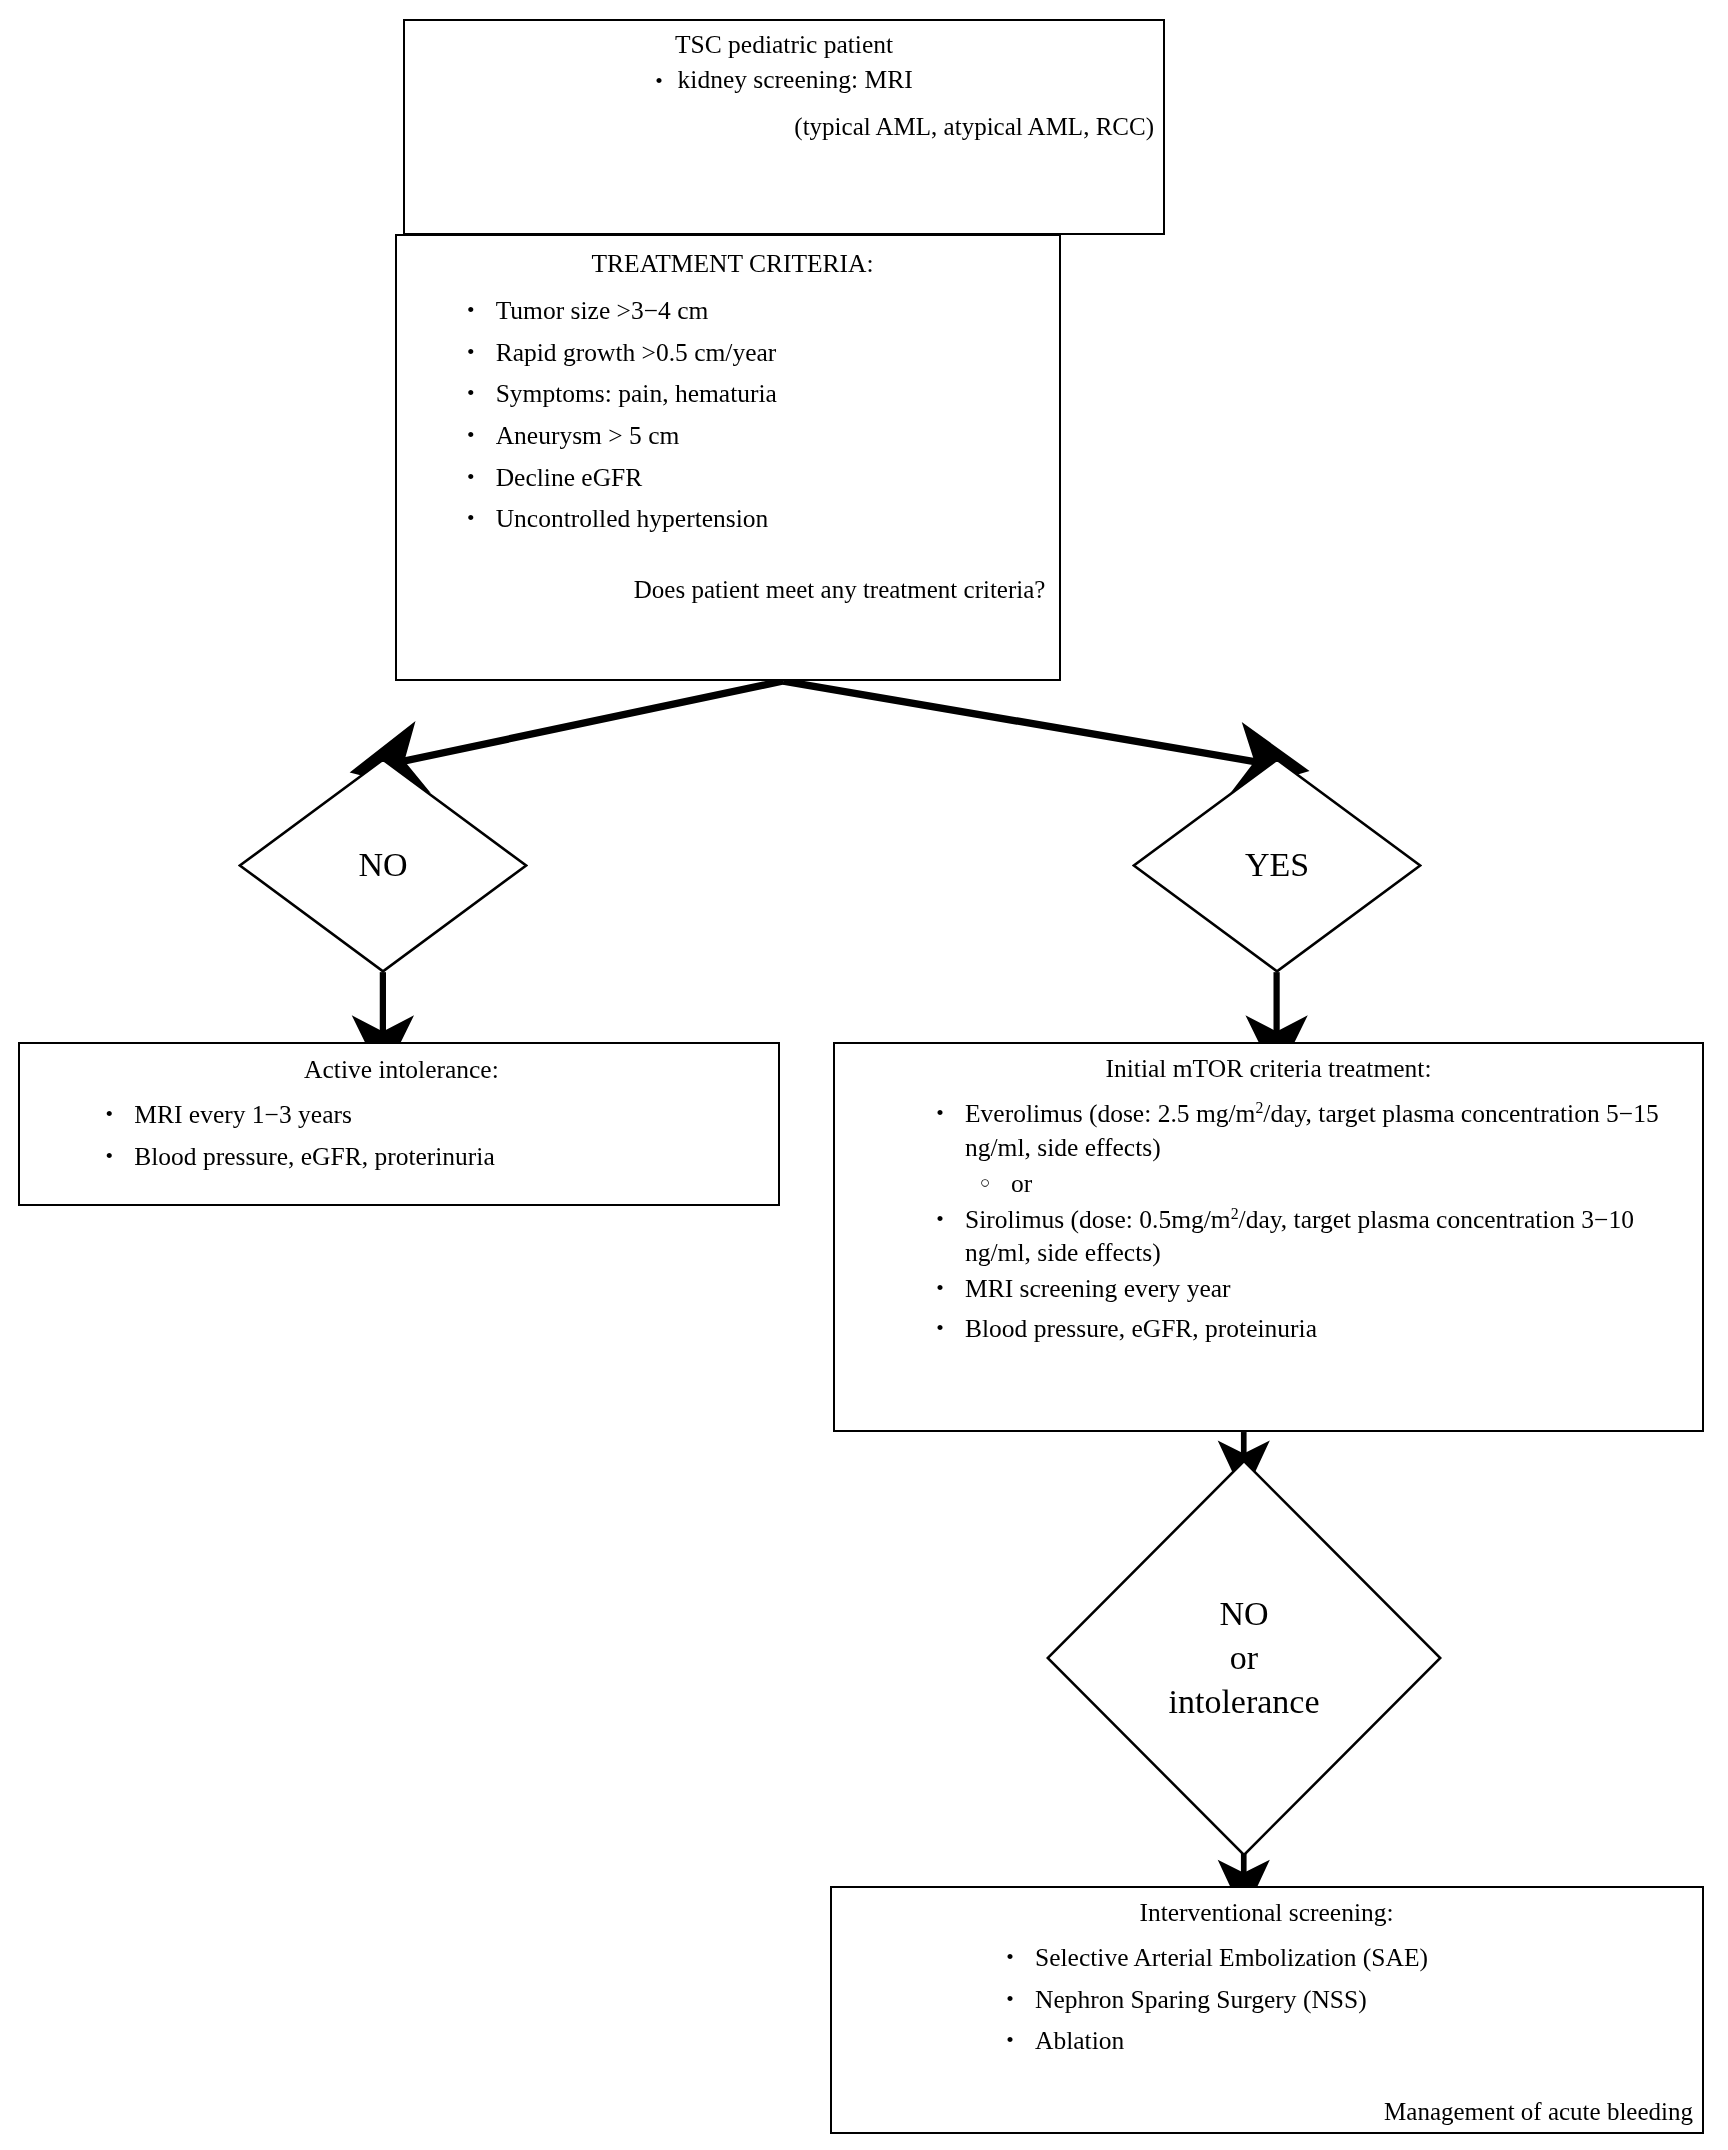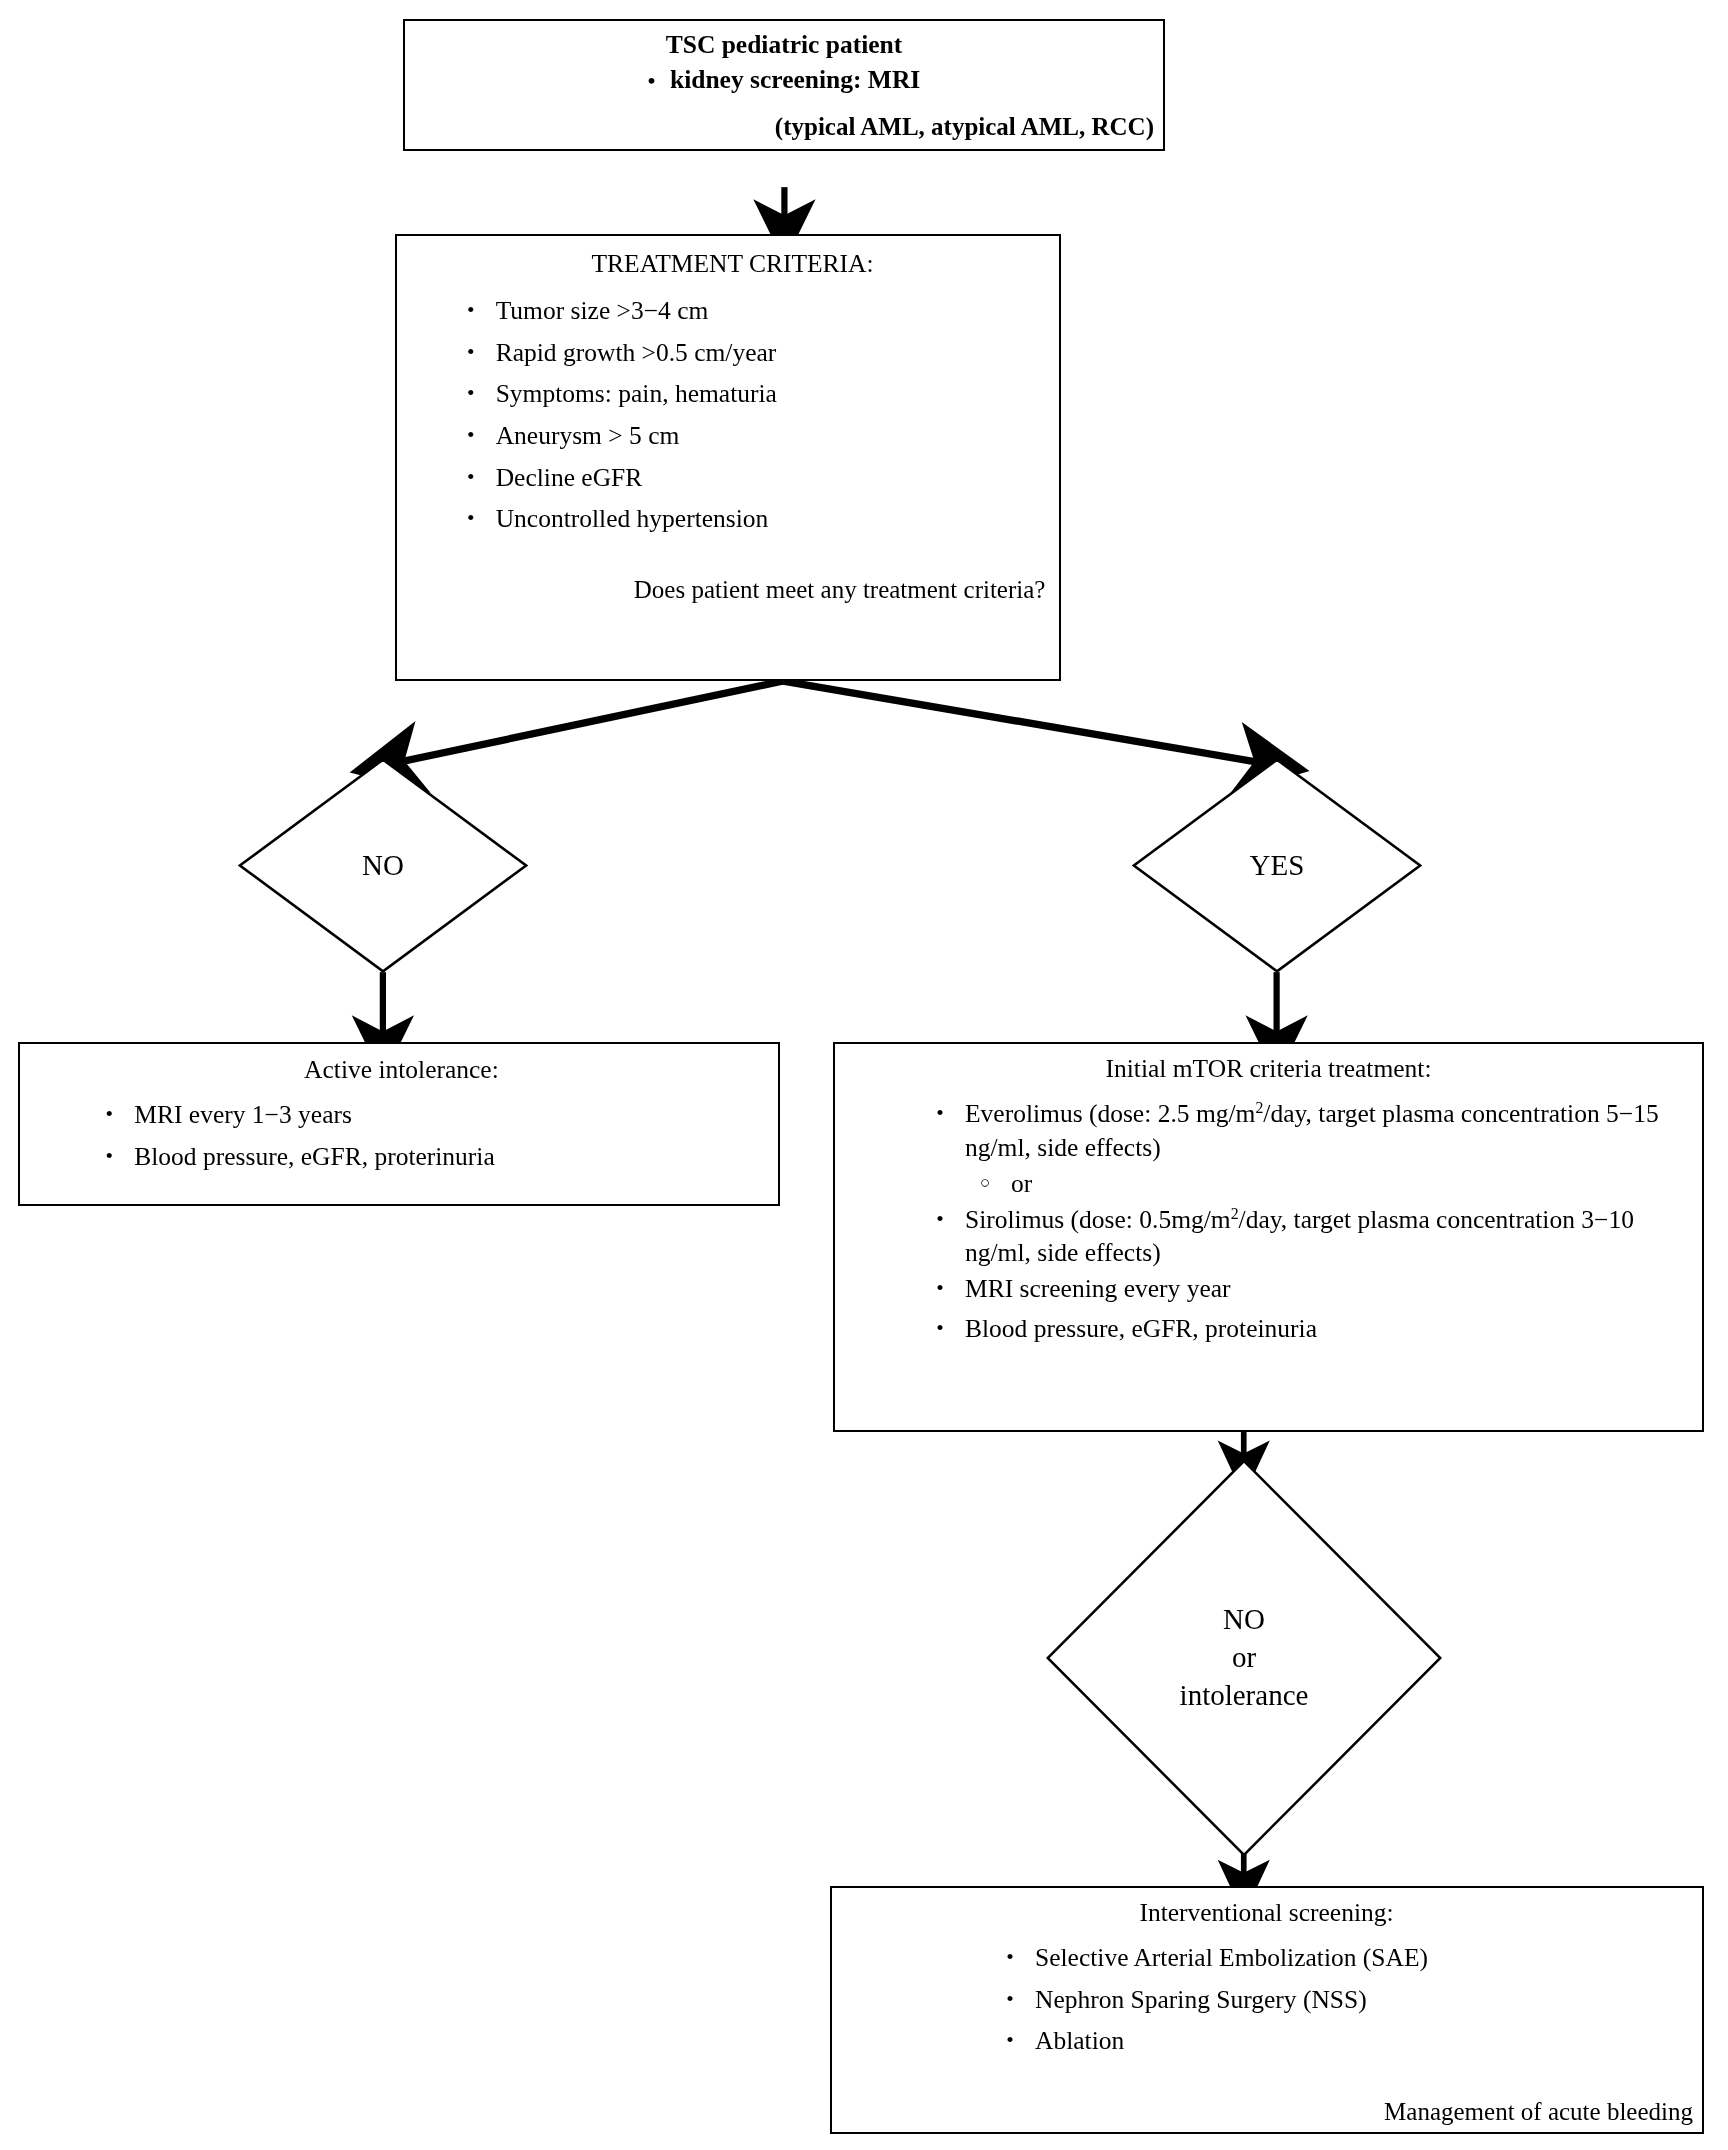--- a/index.html
+++ b/index.html
@@ -85,21 +85,21 @@
   .diamond-wrap svg { display: block; }
   .diamond-label {
     position: absolute;
     left: 0; top: 0;
     width: 100%;
     height: 100%;
     display: flex;
     flex-direction: column;
     align-items: center;
     justify-content: center;
-    font-size: 29px;
+    font-size: 34px;
     line-height: 1.30;
     text-align: center;
   }
 </style>
 </head>
 <body>
 
 <div id="canvas">
 
   <svg id="edges" viewBox="0 0 3051 3797" width="1728" height="2151" xmlns="http://www.w3.org/2000/svg">
@@ -120,21 +120,21 @@
 
     <line x1="676" y1="1716" x2="676" y2="1845" stroke="#000000" stroke-width="11" marker-end="url(#arrowFat)"></line>
 
     <line x1="2254" y1="1716" x2="2254" y2="1845" stroke="#000000" stroke-width="11" marker-end="url(#arrowFat)"></line>
 
     <line x1="2196" y1="2528" x2="2196" y2="2590" stroke="#000000" stroke-width="10" marker-end="url(#arrowSlim)"></line>
 
     <line x1="2196" y1="3245" x2="2196" y2="3330" stroke="#000000" stroke-width="10" marker-end="url(#arrowSlim)"></line>
   </svg>
 
-  <div class="node boxnode" style="left:403px; top:19px; width:762px; height:132px;font-weight:bold;">
+  <div class="node boxnode" style="left:403px; top:19px; width:762px; height:216px;">
     <div class="inner" style="padding-top:6.8px;">
       <div class="title">TSC pediatric patient</div>
       <ul class="bullets" style="margin-top:2.3px;">
         <li style="padding-left:0; text-align:center;">
           <span style="display:inline-block; text-align:left;">
             <span class="bul" style="position:static; margin-right:14.7px;">•</span><span>kidney screening: MRI</span>
           </span>
         </li>
       </ul>
       <div class="centerline">(typical AML, atypical AML, RCC)</div>

